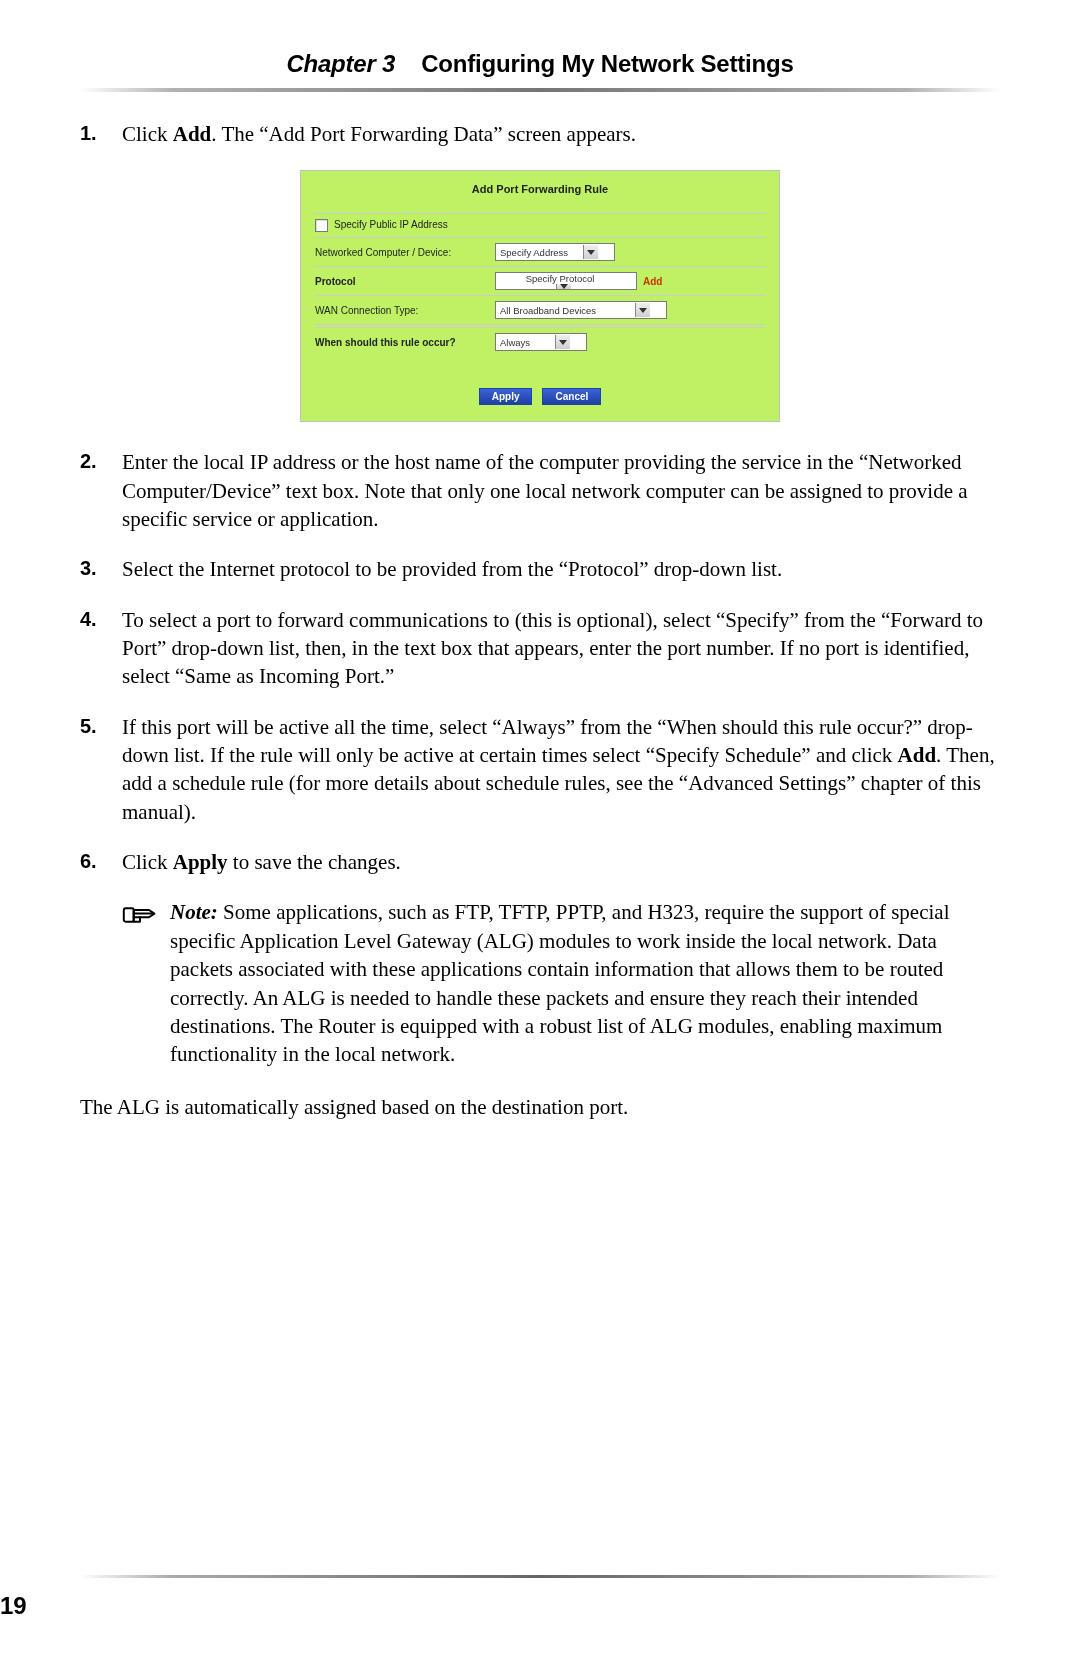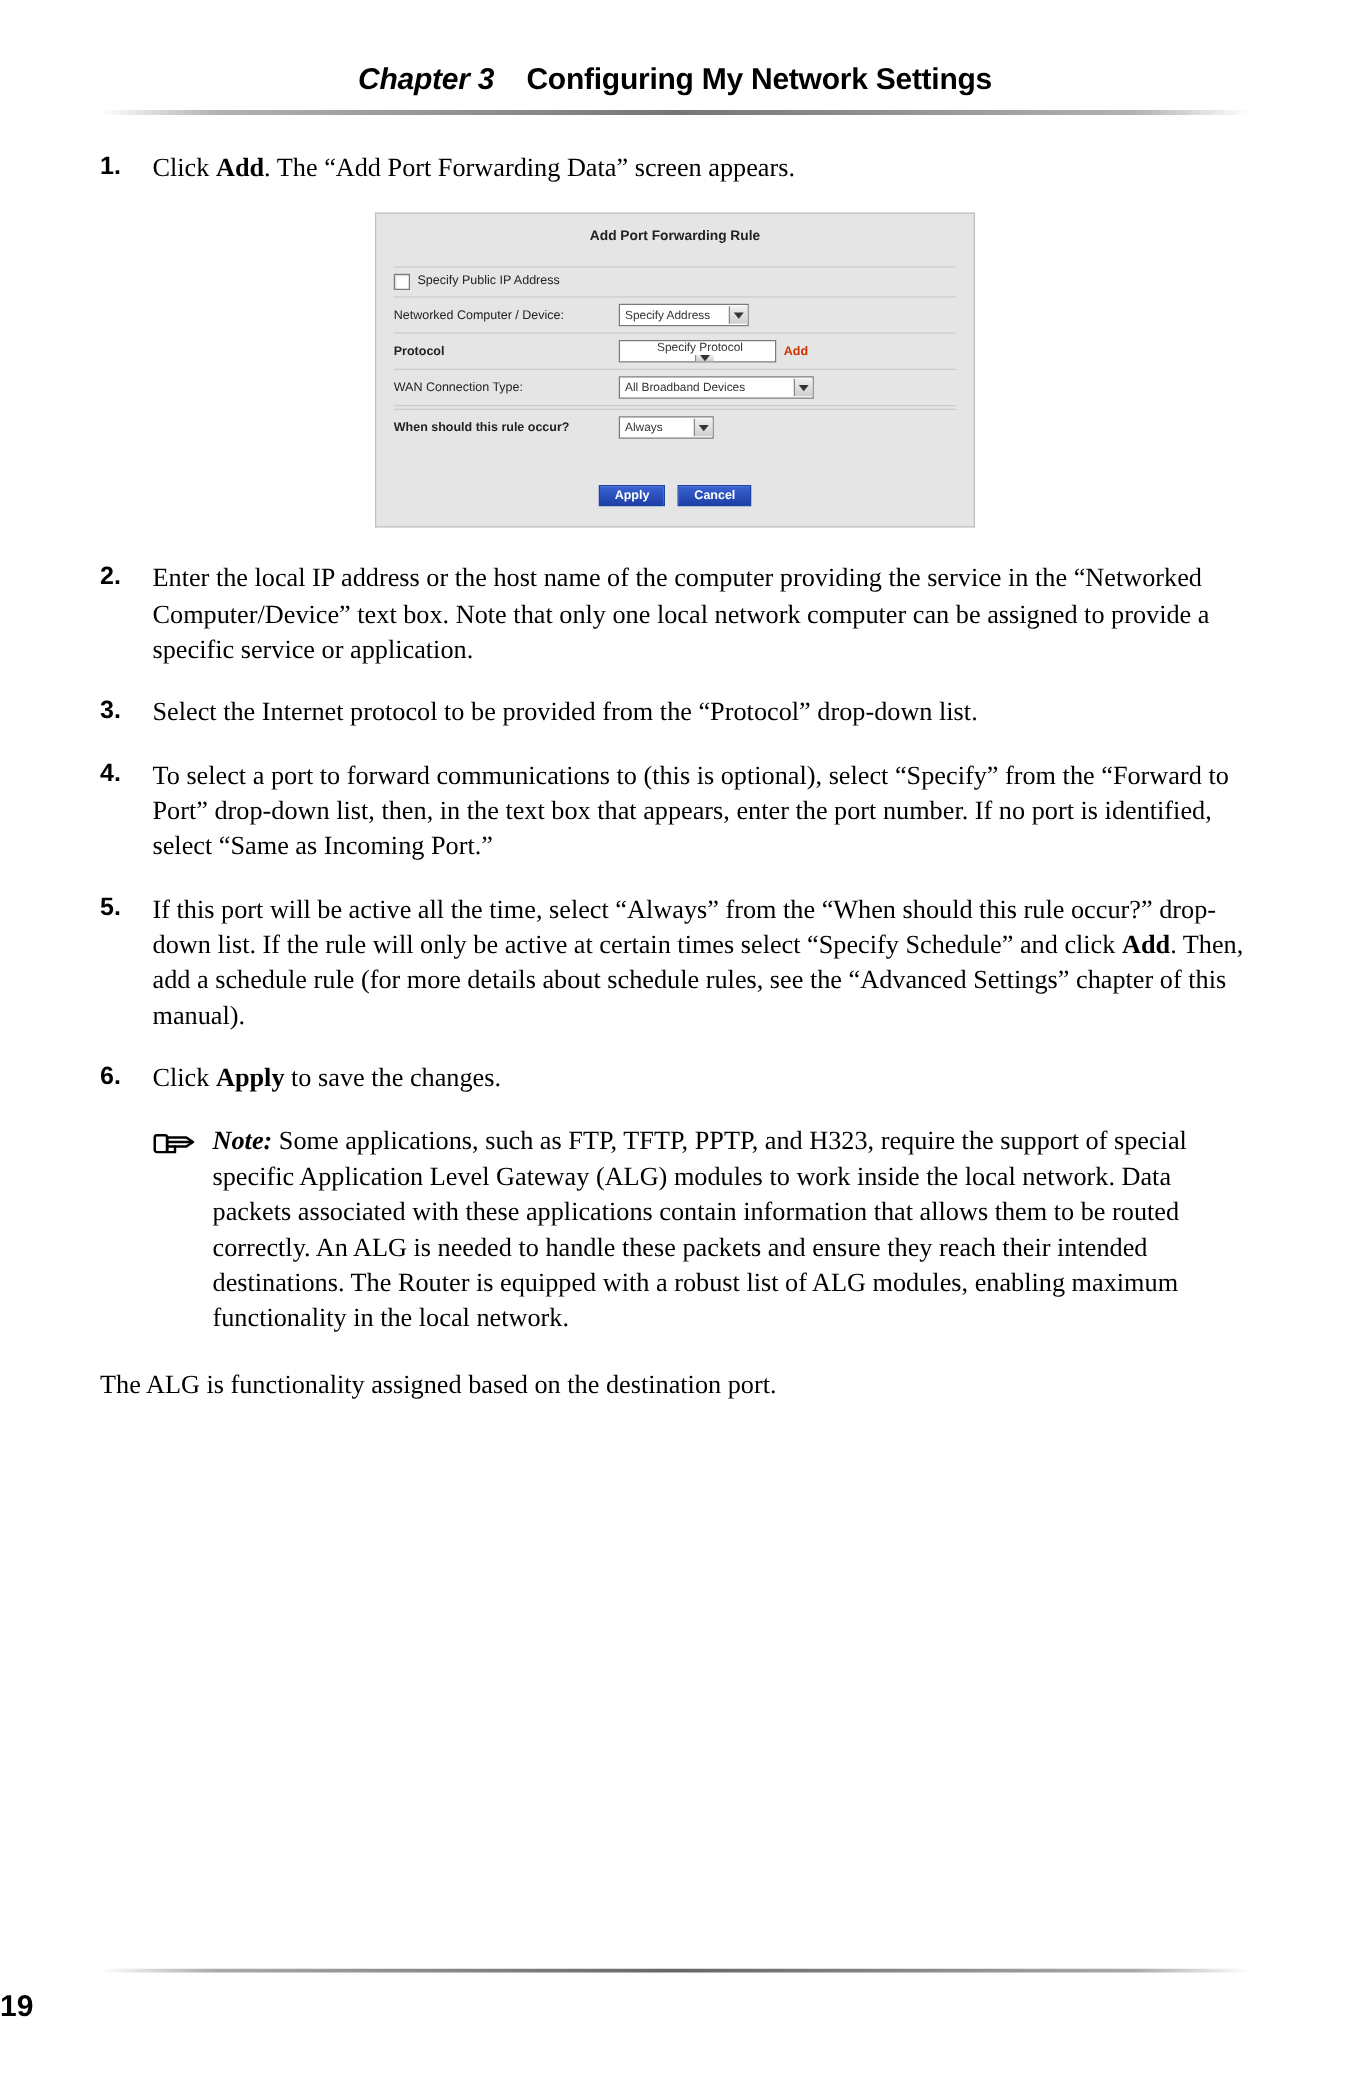--- a/index.html
+++ b/index.html
@@ -61,21 +61,21 @@
     justify-content: center;
     margin: 10px 0 26px 0;
   }
   .dialog {
     width: 450px;
     border: 1px solid #bfbfbf;
     font-family: Verdana, Tahoma, Arial, sans-serif;
     font-size: 10px;
     color: #222;
     padding: 10px 14px 16px 14px;
-    background: #e5e5e5;
+    background: #bef264;
   }
   .dialog-title {
     text-align: center;
     font-weight: 700;
     font-size: 11px;
     margin: 2px 0 18px 0;
   }
   .dialog .row {
     display: flex;
     align-items: center;
@@ -91,21 +91,21 @@
     align-items: center;
     gap: 6px;
   }
   .dropdown {
     display: inline-flex;
     align-items: center;
     justify-content: space-between;
     border: 1px solid #7a7a7a;
     background: #fff;
     height: 16px;
-    padding: 0 0 0 4px;
+    padding: 0 16px 0 4px;
     font-size: 9.5px;
     color: #333;
   }
   .dropdown .arrow {
     width: 14px;
     height: 14px;
     background: linear-gradient(#efefef, #cfcfcf);
     border-left: 1px solid #888;
     display: flex;
     align-items: center;
@@ -308,18 +308,18 @@
           <line x1="13" y1="14" x2="33.5" y2="14"></line>
           <path d="M13 18 L13 23 L20 23 L20 18"></path>
         </g>
       </svg>
     </div>
     <div>
       <span class="bold-italic">Note:</span><span> Some applications, such as FTP, TFTP, PPTP, and H323, require the support of special specific Application Level Gateway (ALG) modules to work inside the local network. Data packets associated with these applications contain information that allows them to be routed correctly. An ALG is needed to handle these packets and ensure they reach their intended destinations. The Router is equipped with a robust list of ALG modules, enabling maximum functionality in the local network.</span>
     </div>
   </div>
 
-  <div class="after-note">The ALG is functionality assigned based on the destination port.</div>
+  <div class="after-note">The ALG is automatically assigned based on the destination port.</div>
 
 </div>
 
 <hr class="hr-bottom">
 <div class="footer">19</div>
 
 </body></html>

